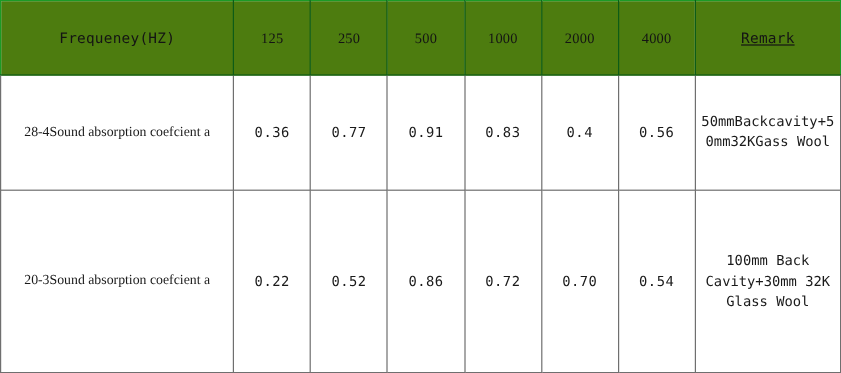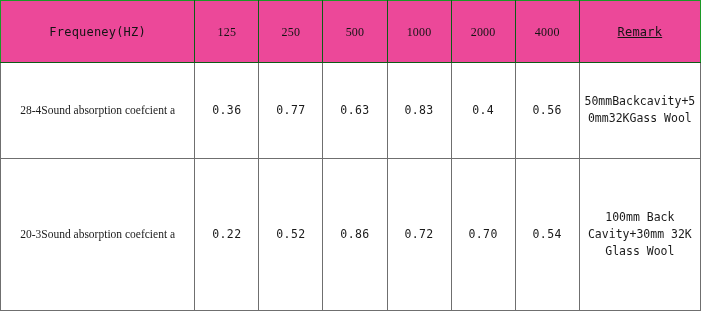--- a/index.html
+++ b/index.html
@@ -29,21 +29,21 @@
     color: #1a1a1a;
     font-size: 11.5px;
     line-height: 1.5;
     vertical-align: middle;
     text-align: center;
     word-wrap: break-word;
     overflow-wrap: break-word;
   }
 
   #sound-absorption-table thead th {
-    background: #ec4899;
+    background: #4d7c0f;
     color: #141414;
     border-color: #0d5c16;
     height: 57px;
     font-size: 12px;
     letter-spacing: 0.2px;
   }
 
   #sound-absorption-table thead th.header-first {
     border-left-color: #1c9a27;
     border-top-color: #1c9a27;
@@ -114,21 +114,21 @@
       <th class="header-mid">2000</th>
       <th class="header-mid">4000</th>
       <th class="header-last">Remark</th>
     </tr>
   </thead>
   <tbody>
     <tr class="row-1">
       <td class="cell-label">28-4Sound absorption coefcient a</td>
       <td class="cell-value">0.36</td>
       <td class="cell-value">0.77</td>
-      <td class="cell-value">0.63</td>
+      <td class="cell-value">0.91</td>
       <td class="cell-value">0.83</td>
       <td class="cell-value">0.4</td>
       <td class="cell-value">0.56</td>
       <td class="cell-remark remark-flow">50mmBackcavity+50mm32KGass Wool</td>
     </tr>
     <tr class="row-3">
       <td class="cell-label">20-3Sound absorption coefcient a</td>
       <td class="cell-value">0.22</td>
       <td class="cell-value">0.52</td>
       <td class="cell-value">0.86</td>

